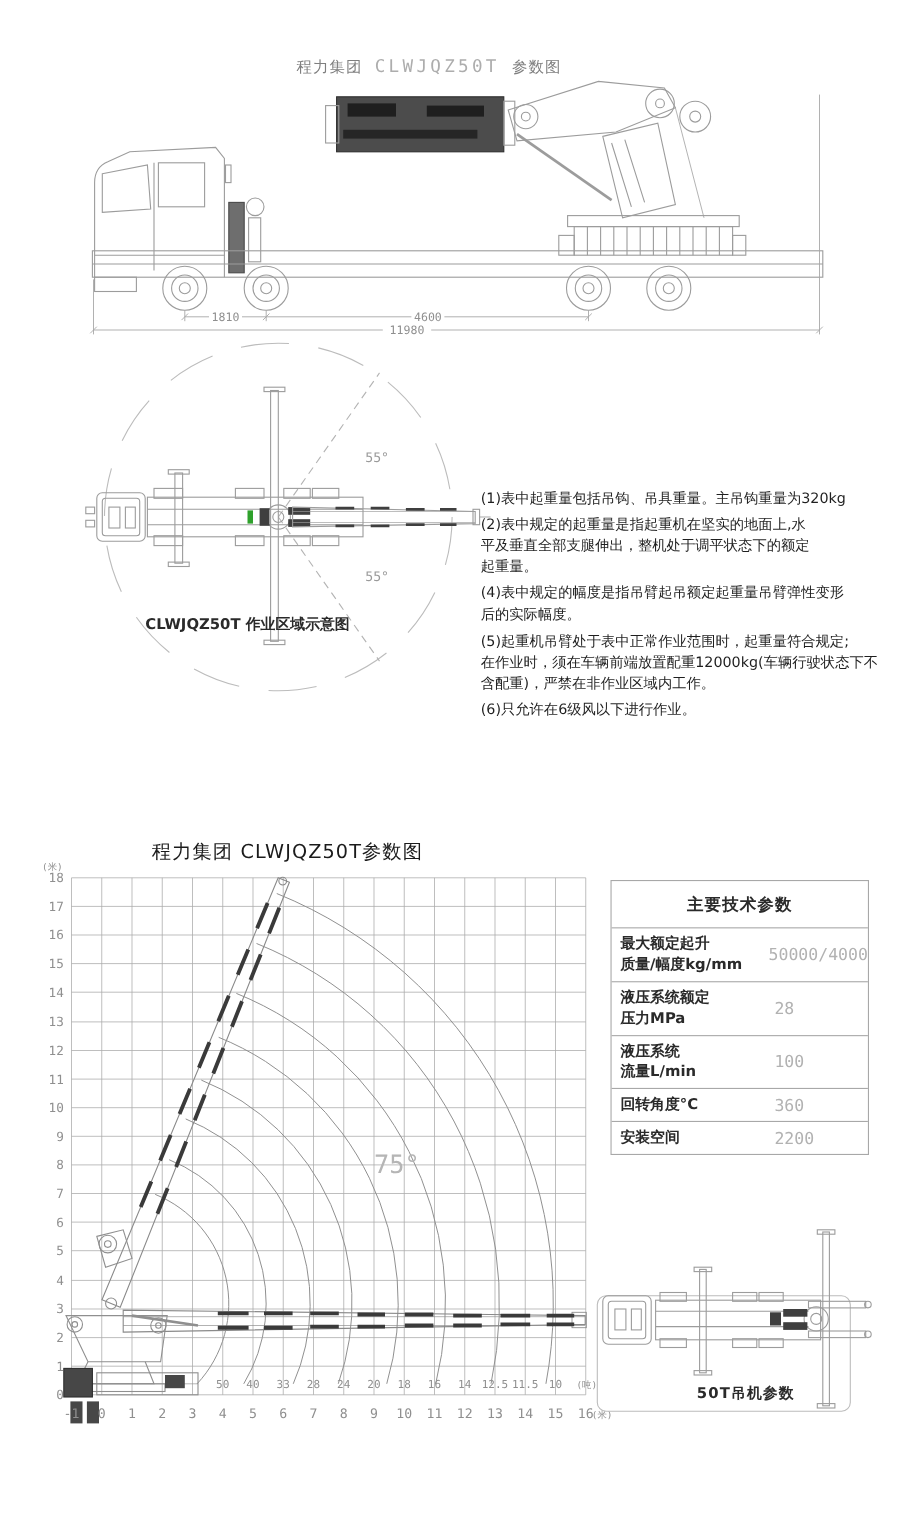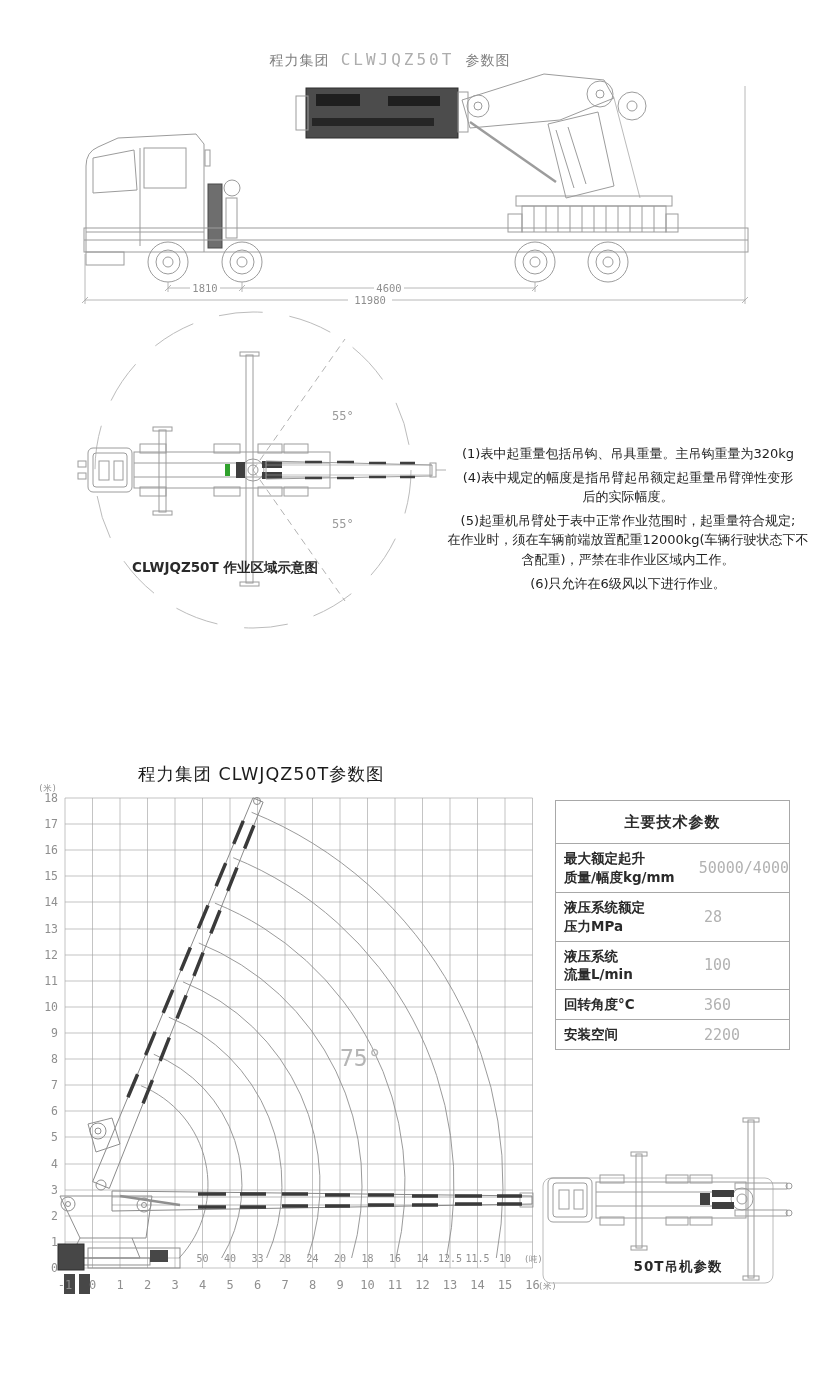--- a/index.html
+++ b/index.html
@@ -6,21 +6,21 @@
   #sheet{position:relative;width:820px;height:1376px;background:#ffffff;overflow:hidden;
          font-family:"DejaVu Sans",sans-serif;}
   .abs{position:absolute;}
   
   #top-title{top:50px;left:0;width:780px;text-align:center;white-space:nowrap;}
   #top-title .cn{font-size:14px;color:#7f7f7f;letter-spacing:1px;}
   #top-title .model{font-family:"DejaVu Sans Mono",monospace;font-size:16px;color:#adadad;
                     letter-spacing:3px;margin:0 6px;}
   
   #notes{left:437px;top:444px;width:382px;color:#1f1f1f;font-size:13px;line-height:1.47;}
-  #notes p{margin:0 0 5px 0;white-space:pre-line;text-align:center;}
+  #notes p{margin:0 0 5px 0;white-space:pre-line;}
   
   .caption{color:#2a2a2a;font-weight:600;}
   #workarea-caption{left:60px;top:559px;width:330px;text-align:center;font-size:13.5px;}
   #plan-caption{left:524px;top:1258px;width:276px;text-align:center;font-size:13.5px;letter-spacing:1px;padding-left:16px;}
   #chart-title{left:138px;top:762px;font-size:17.5px;color:#1b1b1b;letter-spacing:1px;font-weight:500;}
   
   #spec-table{left:555px;top:800px;width:233px;border:1px solid #a8a8a8;background:#fff;}
   #spec-table .hdr{height:42px;line-height:42px;text-align:center;font-size:15px;color:#2a2a2a;
                    font-weight:600;border-bottom:1px solid #a8a8a8;letter-spacing:1px;}
   #spec-table .row{display:flex;border-bottom:1px solid #a8a8a8;align-items:center;}
@@ -326,20 +326,23 @@
   </svg>
 
   <div class="abs" id="top-title">
     <span class="cn">程力集团</span>
     <span class="model">CLWJQZ50T</span>
     <span class="cn">参数图</span>
   </div>
 
   <div class="abs" id="notes">
     <p>(1)表中起重量包括吊钩、吊具重量。主吊钩重量为320kg</p>
+    <p>(2)表中规定的起重量是指起重机在坚实的地面上,水
+平及垂直全部支腿伸出，整机处于调平状态下的额定
+起重量。</p>
     <p>(4)表中规定的幅度是指吊臂起吊额定起重量吊臂弹性变形
 后的实际幅度。</p>
     <p>(5)起重机吊臂处于表中正常作业范围时，起重量符合规定;
 在作业时，须在车辆前端放置配重12000kg(车辆行驶状态下不
 含配重)，严禁在非作业区域内工作。</p>
     <p>(6)只允许在6级风以下进行作业。</p>
   </div>
 
   <div class="abs caption" id="workarea-caption">CLWJQZ50T 作业区域示意图</div>
 

